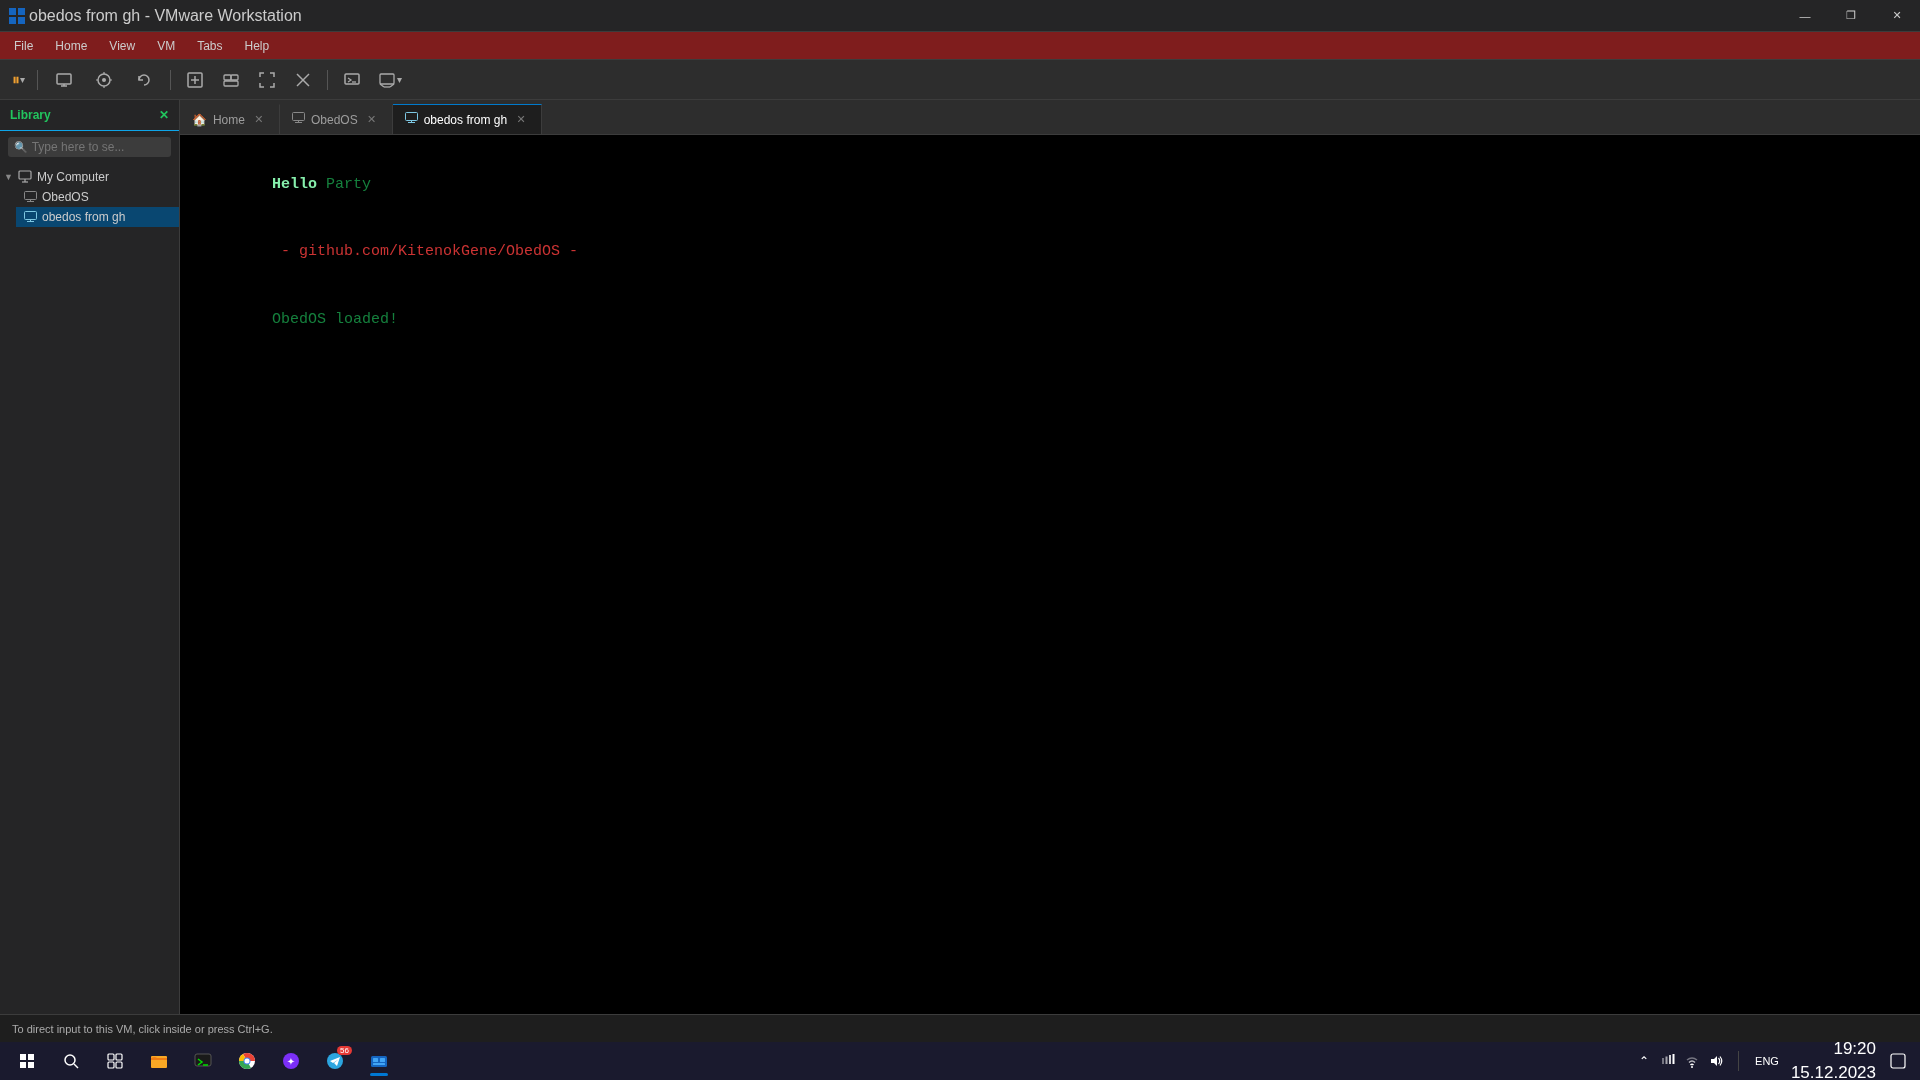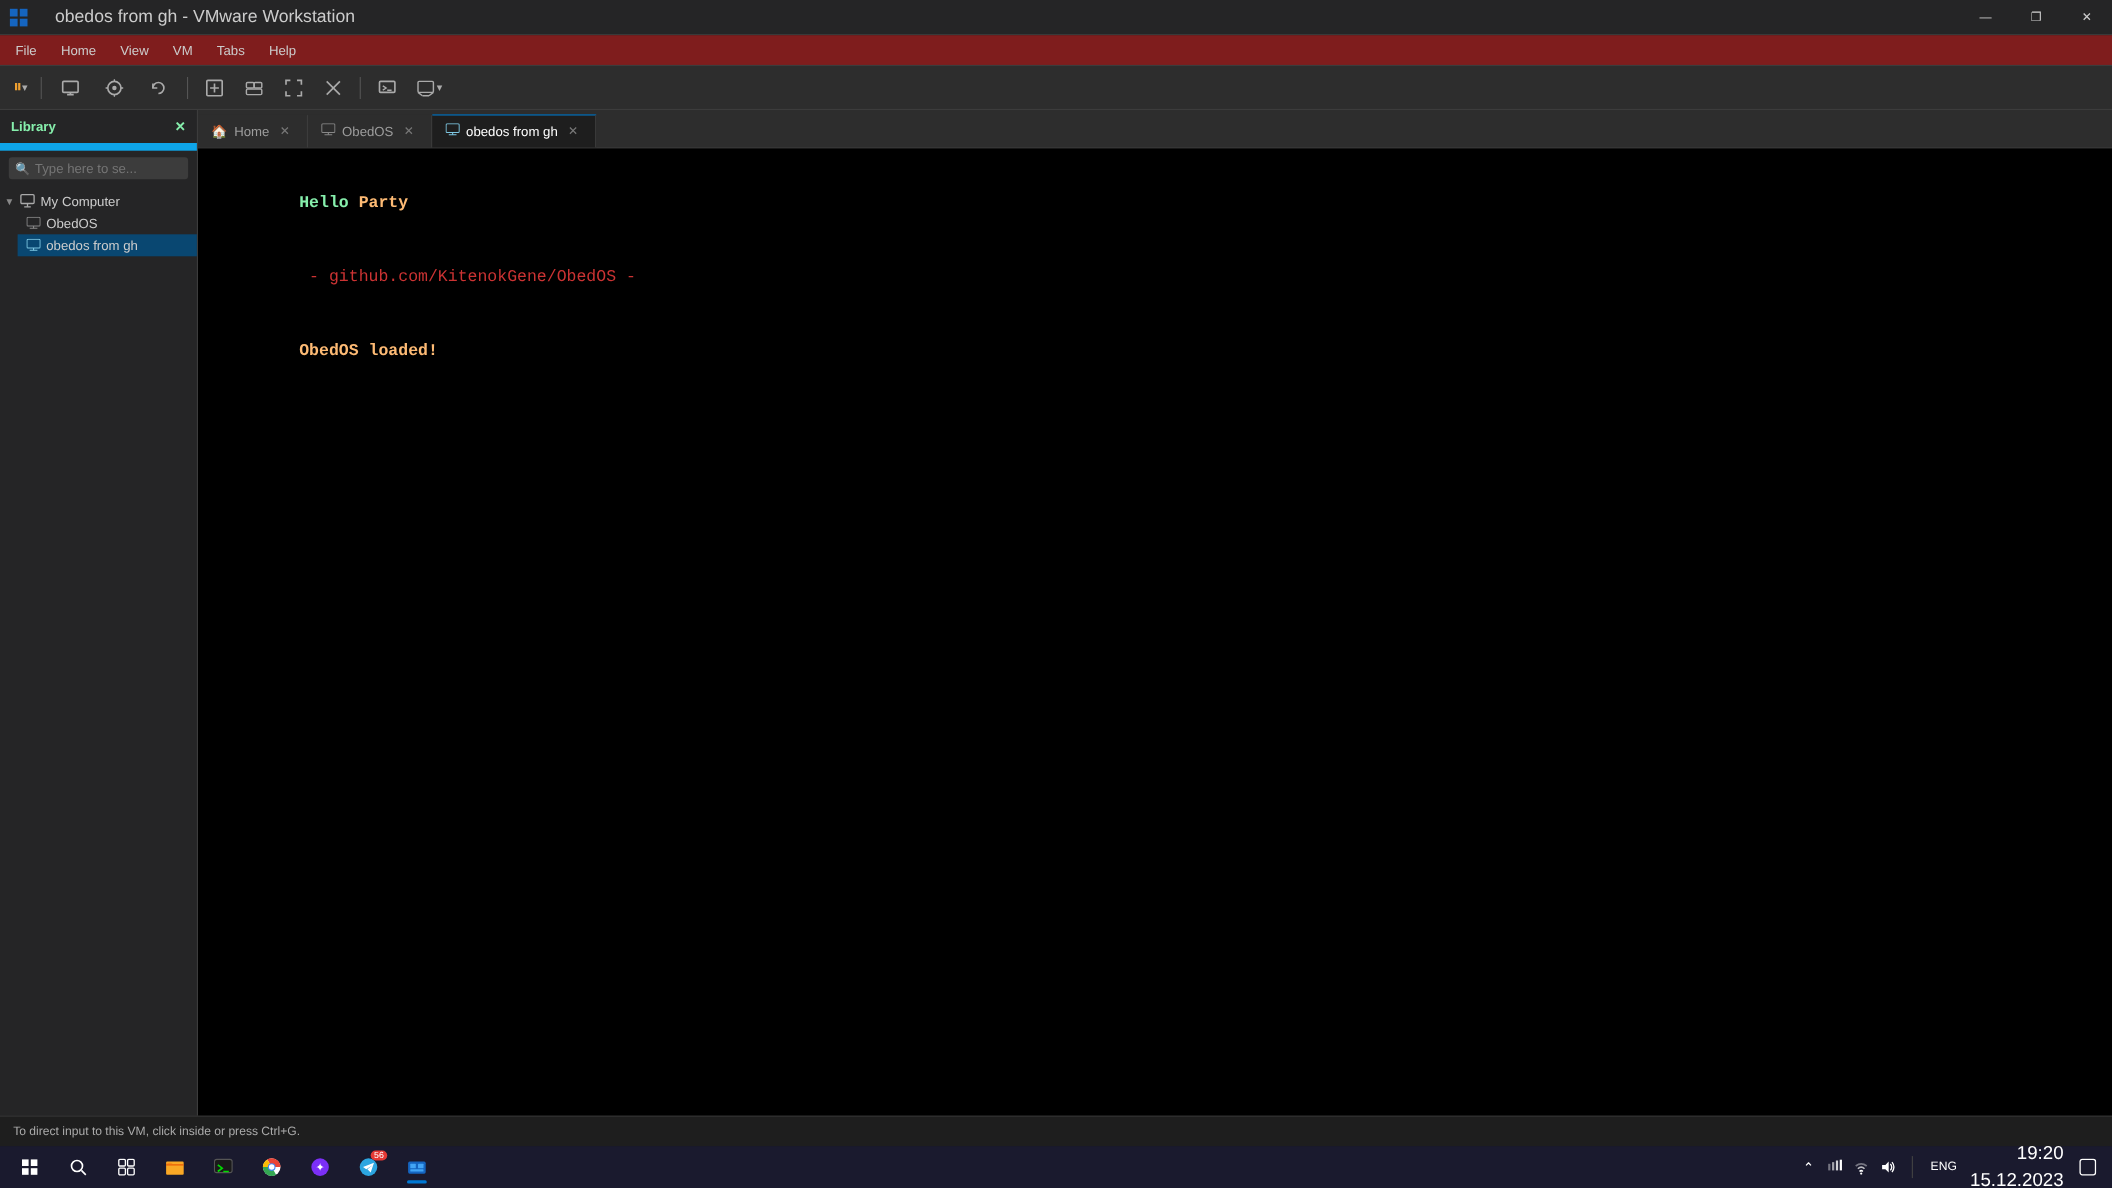--- a/index.html
+++ b/index.html
@@ -18,21 +18,21 @@
       background: #252526;
       display: flex;
       align-items: center;
       justify-content: space-between;
       padding: 0 0 0 8px;
       border-bottom: 1px solid #3c3c3c;
     }
     #titlebar-left {
       display: flex;
       align-items: center;
-      gap: 24px;
+      gap: 3px;
     }
     #titlebar-controls {
       display: flex;
       align-items: center;
     }
     .title-btn {
       width: 46px;
       height: 32px;
       display: flex;
       align-items: center;
@@ -128,22 +128,22 @@
       flex-direction: column;
       flex-shrink: 0;
     }
     #sidebar-header {
       display: flex;
       align-items: center;
       justify-content: space-between;
       padding: 8px 10px;
       font-size: 12px;
       font-weight: bold;
-      color: #86efac;
-      border-bottom: 7px solid #0ea5e9;
+      color: #22c55e;
+      border-bottom: 1px solid #0ea5e9;
     }
     #sidebar-search {
       display: flex;
       align-items: center;
       margin: 6px 8px;
       background: #3c3c3c;
       border-radius: 3px;
       padding: 3px 6px;
       gap: 4px;
     }
@@ -234,21 +234,21 @@
       padding: 16px 20px;
       font-family: 'Courier New', monospace;
       font-size: 15px;
       overflow: auto;
     }
     .term-line {
       line-height: 1.5;
       white-space: pre;
     }
     .term-green { color: #86efac; font-weight: bold; }
-    .term-white { color: #fdba74; font-weight: bold; }
+    .term-white { color: #15803d; font-weight: normal; }
     .term-red { color: #cc3333; }
     .term-prompt { color: #cccccc; }
     .cursor {
       display: inline-block;
       width: 9px;
       height: 16px;
       background: #cccccc;
       vertical-align: text-bottom;
       animation: blink 1s step-end infinite;
     }

